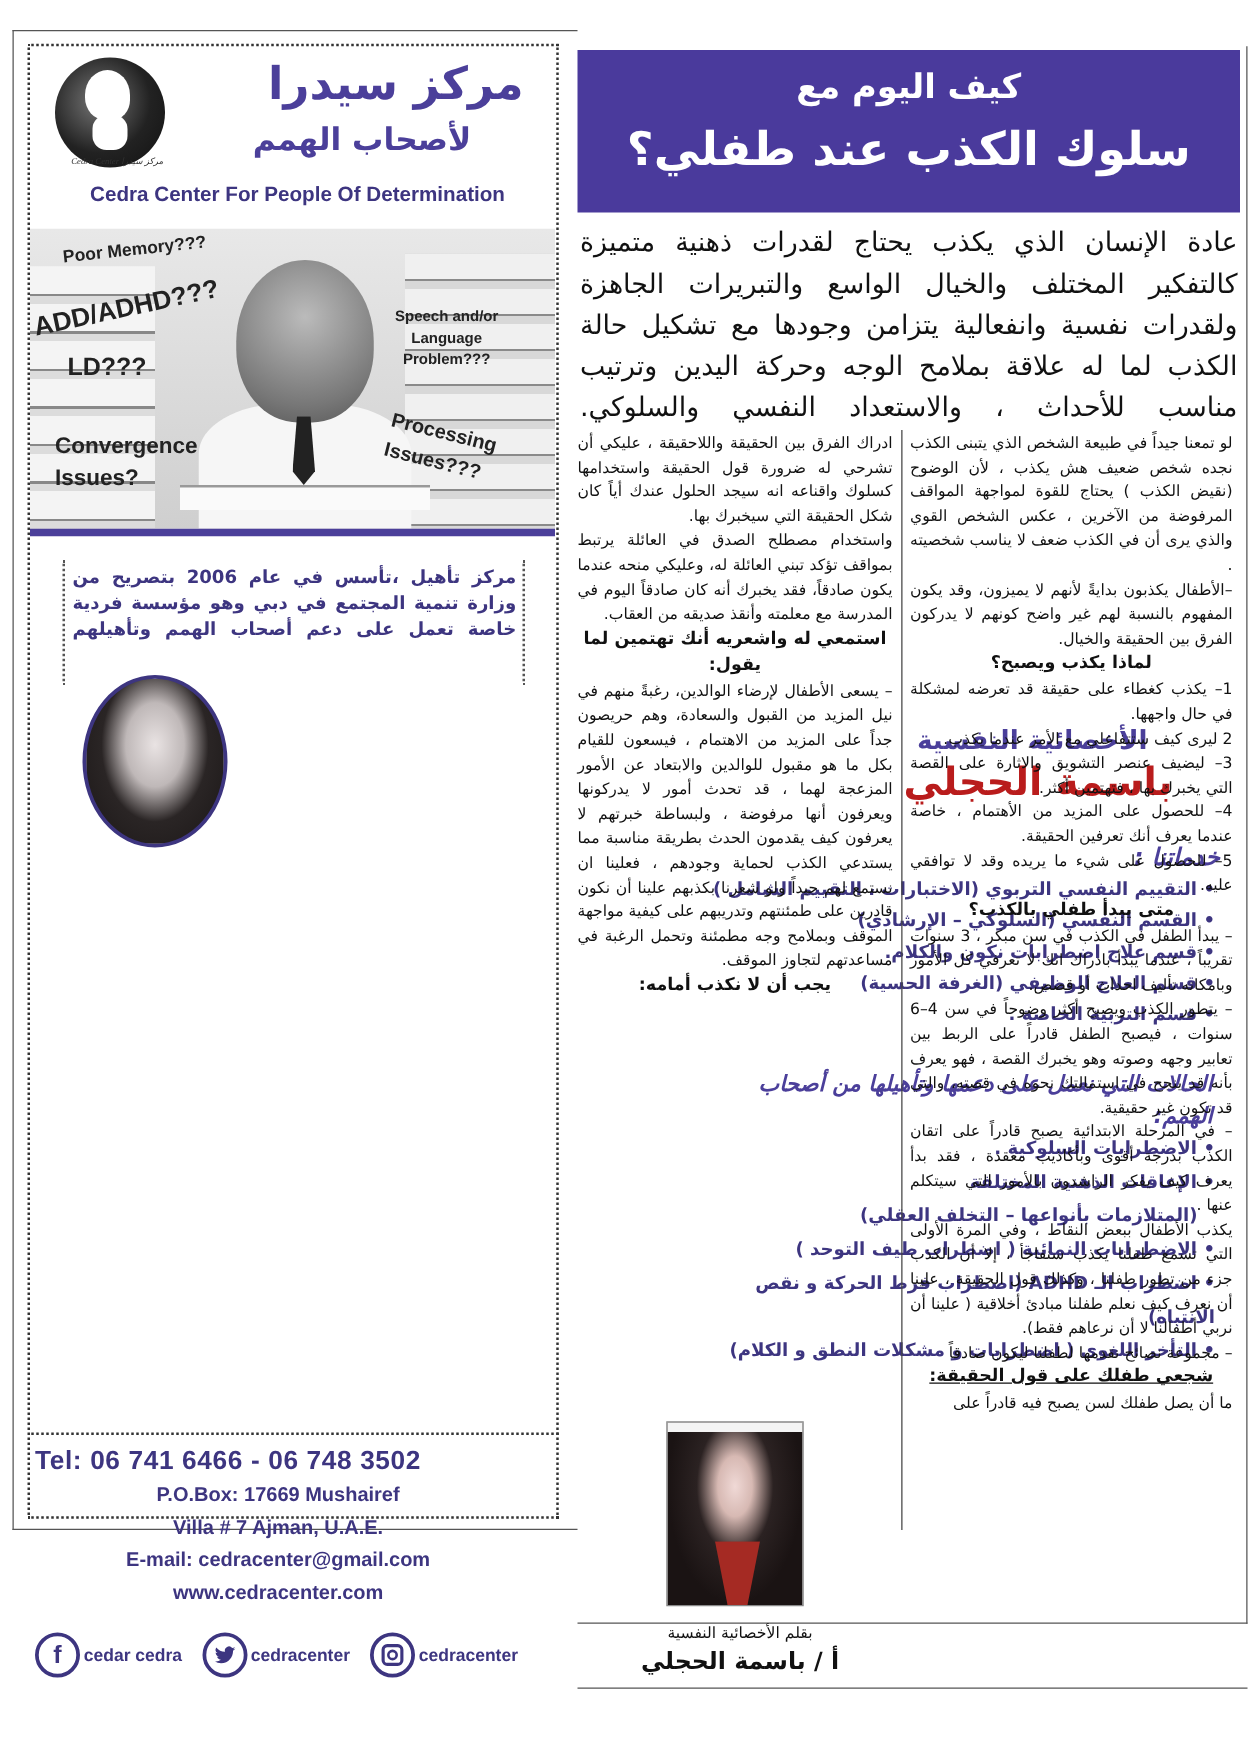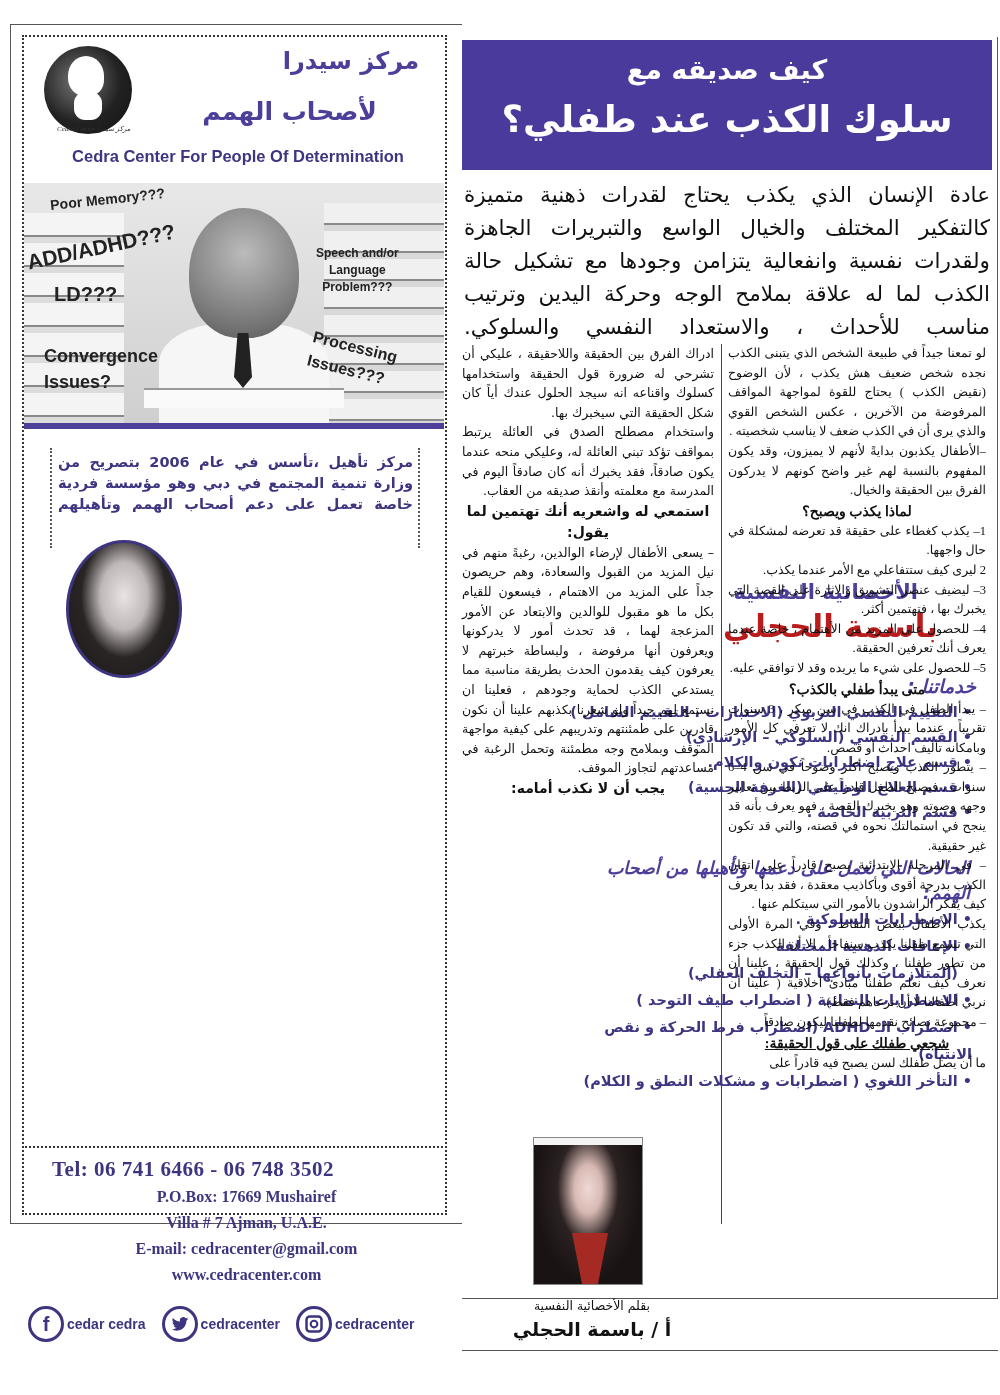--- a/index.html
+++ b/index.html
@@ -17,21 +17,21 @@
   }
   .ad-header { position: absolute; left: 22px; top: 37px; width: 425px; height: 135px; }
   .logo-circle {
     position: absolute; left: 22px; top: 9px; width: 88px; height: 88px; border-radius: 50%;
     background: radial-gradient(circle at 40% 40%, #777 0%, #222 55%, #111 100%);
     overflow: hidden;
   }
   .logo-circle .head { position: absolute; left: 24px; top: 10px; width: 36px; height: 40px; background: #fff; border-radius: 50% 50% 40% 45%; }
   .logo-circle .body { position: absolute; left: 30px; top: 46px; width: 28px; height: 28px; background: #fff; border-radius: 40%; }
   .logo-caption { position: absolute; left: 35px; top: 88px; width: 84px; font-size: 7px; color: #333; text-align: left; font-family: Liberation Serif, serif; font-style: italic; }
-  .ad-title-ar { position: absolute; right: 28px; top: 10px; font-size: 24px; font-weight: bold; color: #4b3f9a; direction: rtl; letter-spacing: 1px; }
+  .ad-title-ar { position: absolute; right: 28px; top: 10px; font-size: 36px; font-weight: bold; color: #4b3f9a; direction: rtl; letter-spacing: 1px; }
   .ad-subtitle-ar { position: absolute; right: 70px; top: 60px; font-size: 25px; font-weight: bold; color: #4b3f9a; direction: rtl; }
   .ad-title-en { position: absolute; left: 6px; top: 110px; width: 420px; font-size: 16.5px; font-weight: bold; color: #3d3580; font-family: "Liberation Sans", sans-serif; text-align: center; white-space: nowrap; }
 
   .ad-image {
     position: absolute; left: 24px; top: 183px; width: 420px; height: 240px;
     background: linear-gradient(180deg, #e8e8e8 0%, #cfcfcf 100%); overflow: hidden;
   }
   .books-left { position: absolute; left: 0; top: 30px; width: 100px; height: 210px;
     background: repeating-linear-gradient(180deg, #f4f4f4 0px, #f4f4f4 22px, #888 22px, #888 24px, #dcdcdc 24px, #dcdcdc 30px); }
   .books-right { position: absolute; right: 0; top: 20px; width: 120px; height: 220px;
@@ -57,41 +57,41 @@
   .services-list li { font-size: 14.5px; font-weight: bold; color: #3d3580; line-height: 25px; }
   .services-list li::before { content: "• "; }
 
   .cases-title { position: absolute; right: 30px; top: 856px; width: 400px; direction: rtl; font-size: 17.5px; font-weight: bold; font-style: italic; color: #4b3f9a; line-height: 25px; }
   .cases-list { position: absolute; right: 28px; top: 906px; width: 410px; direction: rtl; list-style: none; }
   .cases-list li { font-size: 14.5px; font-weight: bold; color: #3d3580; line-height: 27px; }
   .cases-list li::before { content: "• "; }
   .cases-list li.cont::before { content: ""; }
 
   .contact-divider { position: absolute; left: 22px; top: 1146px; width: 425px; height: 0; border-top: 2px dotted #333; }
-  .contact { position: absolute; left: 34px; top: 1154px; width: 425px; text-align: center; font-family: Liberation Serif, serif; font-weight: bold; color: #3d3580; }
+  .contact { position: absolute; left: 10px; top: 1154px; width: 425px; text-align: center; font-family: Liberation Sans, sans-serif; font-weight: bold; color: #3d3580; }
   .contact .tel { font-size: 21px; line-height: 30px; letter-spacing: 0.5px; text-align: left; padding-left: 18px; }
   .contact .line { font-size: 16px; line-height: 26px; }
   .social { position: absolute; left: 28px; top: 1306px; width: 420px; display: flex; align-items: center; gap: 6px; font-family: "Liberation Sans", sans-serif; font-weight: bold; color: #3d3580; font-size: 14px; }
   .social-item { display: flex; align-items: center; gap: 3px; }
   .social-icon { width: 36px; height: 36px; border: 3px solid #3d3580; border-radius: 50%; display: flex; align-items: center; justify-content: center; font-size: 20px; font-weight: bold; color: #3d3580; }
   .social-icon svg { width: 20px; height: 20px; }
 
   
   .article-frame { position: absolute; left: 462px; top: 37px; width: 536px; height: 1262px; border-right: 1px solid #555; border-bottom: 1px solid #555; }
   .article-header {
     position: absolute; left: 462px; top: 40px; width: 530px; height: 130px;
     background: #4a3a9c; color: #fff; direction: rtl; text-align: center; font-weight: bold;
   }
   .article-header .t1 { position: absolute; left: 0; right: 0; top: 14px; font-size: 27px; }
   .article-header .t2 { position: absolute; left: 0; right: 0; top: 58px; font-size: 37px; }
 
   .intro { position: absolute; left: 464px; top: 178px; width: 526px; direction: rtl; text-align: justify; text-align-last: justify; font-size: 21.5px; line-height: 33px; color: #111; }
 
   .col { position: absolute; top: 344px; direction: rtl; text-align: justify; font-size: 12.5px; line-height: 19.6px; color: #111; font-family: "DejaVu Sans", sans-serif; }
-  .col-right { left: 728px; width: 258px; font-family: Liberation Serif, serif; }
+  .col-right { left: 728px; width: 258px; }
   .col-left { left: 462px; width: 252px; }
   .col-divider { position: absolute; left: 721px; top: 344px; width: 0; height: 880px; border-left: 1px solid #444; }
   .col p { margin: 0; }
   .col h3 { font-size: 14px; font-weight: bold; text-align: center; margin: 0; line-height: 21px; }
   .col h3.underline { text-decoration: underline; }
 
   .author-photo { position: absolute; left: 533px; top: 1137px; width: 110px; height: 148px; border: 1px solid #888;
     background: linear-gradient(180deg, #f4f4f4 0%, #f4f4f4 5%, transparent 5%),
                 radial-gradient(ellipse at 50% 35%, #f0d9d6 0%, #d7b9b3 18%, #2b2222 40%, #1a1313 70%);
     overflow: hidden; }
@@ -197,21 +197,21 @@
           <rect x="3" y="3" width="18" height="18" rx="4" fill="none" stroke="#3d3580" stroke-width="3"></rect>
           <circle cx="12" cy="12" r="4" fill="none" stroke="#3d3580" stroke-width="2.5"></circle>
         </svg>
     </span>
     <span>cedracenter</span>
   </div>
 </div>
 
 <div class="article-frame"></div>
 <div class="article-header">
-  <div class="t1">كيف صديقه مع</div>
+  <div class="t1">كيف اليوم مع</div>
   <div class="t2">سلوك الكذب عند طفلي؟</div>
 </div>
 
 <p class="intro">عادة الإنسان الذي يكذب يحتاج لقدرات ذهنية متميزة كالتفكير المختلف والخيال الواسع والتبريرات الجاهزة ولقدرات نفسية وانفعالية يتزامن وجودها مع تشكيل حالة الكذب لما له علاقة بملامح الوجه وحركة اليدين وترتيب مناسب للأحداث ، والاستعداد النفسي والسلوكي.</p>
 
 <div class="col-divider"></div>
 
 <div class="col col-right">
   <p>لو تمعنا جيداً في طبيعة الشخص الذي يتبنى الكذب نجده شخص ضعيف هش يكذب ، لأن الوضوح (نقيض الكذب ) يحتاج للقوة لمواجهة المواقف المرفوضة من الآخرين ، عكس الشخص القوي والذي يرى أن في الكذب ضعف لا يناسب شخصيته .</p>
   <p>–الأطفال يكذبون بدايةً لأنهم لا يميزون، وقد يكون المفهوم بالنسبة لهم غير واضح كونهم لا يدركون الفرق بين الحقيقة والخيال.</p>

